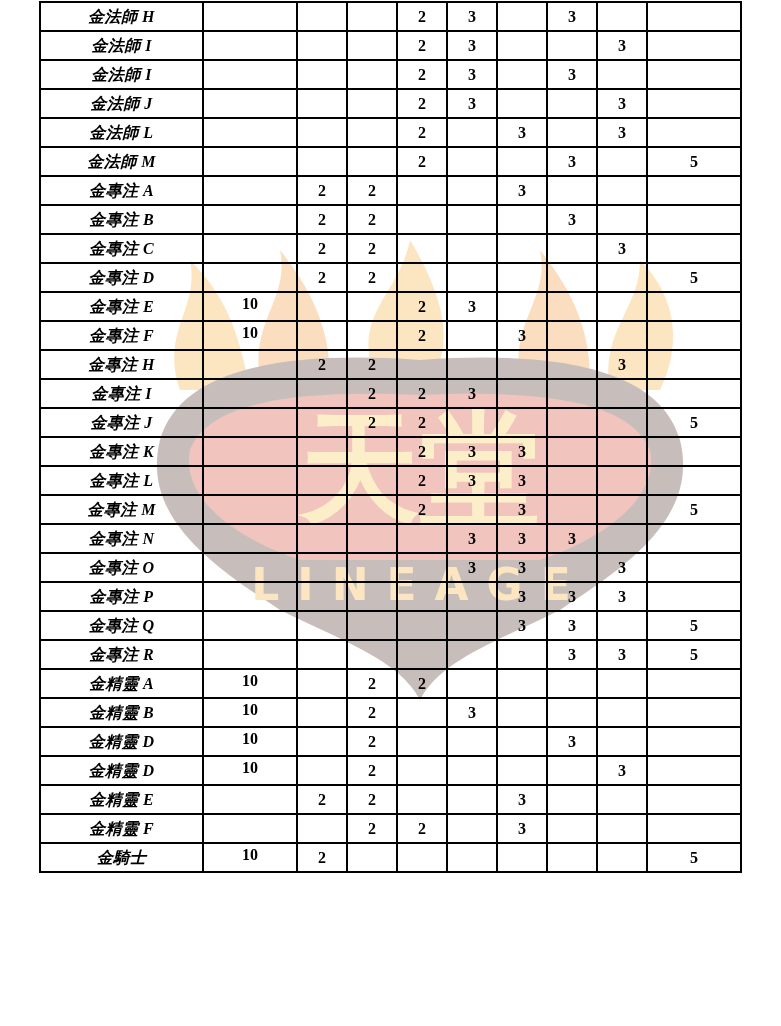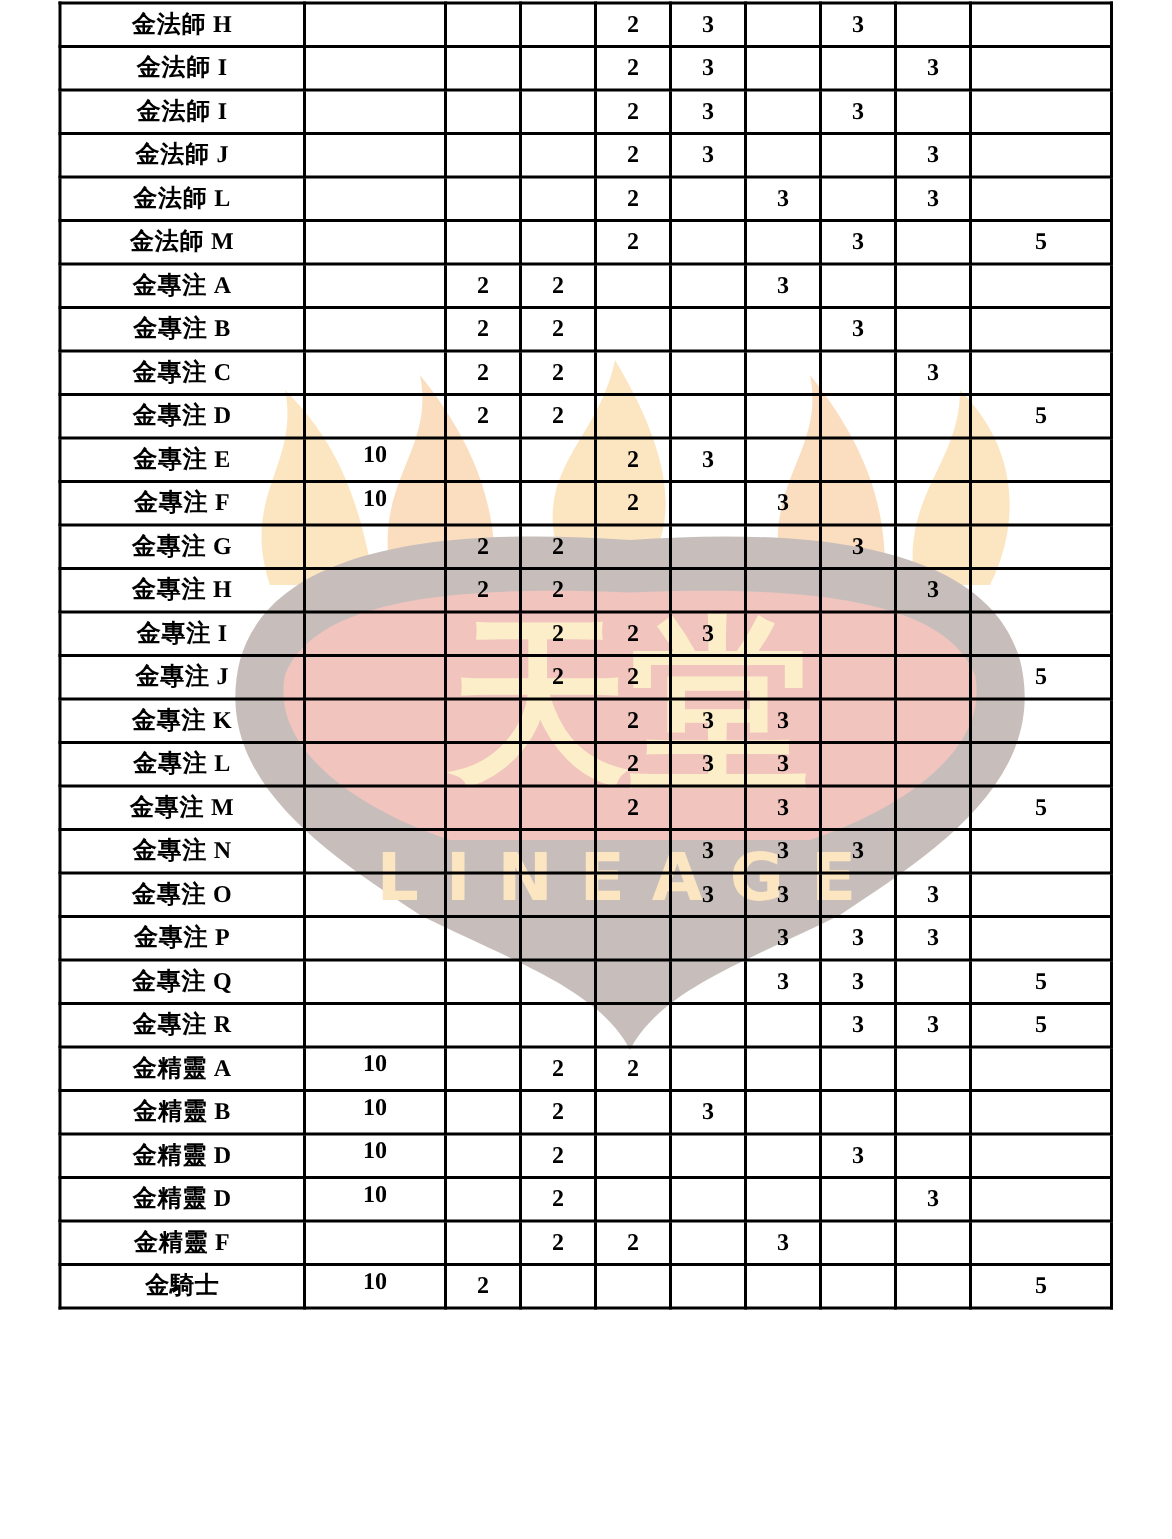--- a/index.html
+++ b/index.html
@@ -5,21 +5,21 @@
   html, body { margin: 0; padding: 0; background: #ffffff; }
   body { width: 781px; height: 1026px; position: relative; overflow: hidden;
          font-family: "Liberation Serif", "DejaVu Serif", serif; }
   .watermark { position: absolute; left: 140px; top: 240px; width: 560px; height: 460px;
                pointer-events: none; opacity: 0.28; z-index: 0; }
   table.grid { position: absolute; left: 39px; top: 1px; border-collapse: collapse;
                table-layout: fixed; z-index: 1; }
   table.grid td { border: 2px solid #000; height: 27px; padding: 0; text-align: center;
                   vertical-align: middle; font-weight: bold; font-size: 16px; color: #000;
                   background: transparent; line-height: 16px; }
-  td.name { font-size: 16px; letter-spacing: 0.5px; }
+  td.name { font-size: 16px; letter-spacing: 0.5px; font-style: italic; }
   td.c1 span { position: relative; top: -3px; }
   col.w-name { width: 163px; } col.w-wide { width: 94px; } col.w-n { width: 50px; }
 </style>
 </head>
 <body>
 
 <svg class="watermark" viewBox="0 0 560 460" xmlns="http://www.w3.org/2000/svg">
   <g>
     <path d="M40 150 C20 90 60 70 50 20 C90 60 100 100 110 150 Z" fill="#f5a623"></path>
     <path d="M120 140 C110 80 150 60 140 10 C180 60 190 100 190 140 Z" fill="#f08a1c"></path>
@@ -185,32 +185,20 @@
         <td class="c2"><span></span></td>
         <td class="c3"><span></span></td>
         <td class="c4"><span>2</span></td>
         <td class="c5"><span></span></td>
         <td class="c6"><span>3</span></td>
         <td class="c7"><span></span></td>
         <td class="c8"><span></span></td>
         <td class="c9"><span></span></td>
       </tr>
       <tr>
-        <td class="name">金專注 G</td>
-        <td class="c1"><span></span></td>
-        <td class="c2"><span>2</span></td>
-        <td class="c3"><span>2</span></td>
-        <td class="c4"><span></span></td>
-        <td class="c5"><span></span></td>
-        <td class="c6"><span></span></td>
-        <td class="c7"><span>3</span></td>
-        <td class="c8"><span></span></td>
-        <td class="c9"><span></span></td>
-      </tr>
-      <tr>
         <td class="name">金專注 H</td>
         <td class="c1"><span></span></td>
         <td class="c2"><span>2</span></td>
         <td class="c3"><span>2</span></td>
         <td class="c4"><span></span></td>
         <td class="c5"><span></span></td>
         <td class="c6"><span></span></td>
         <td class="c7"><span></span></td>
         <td class="c8"><span>3</span></td>
         <td class="c9"><span></span></td>
@@ -374,20 +362,32 @@
       <tr>
         <td class="name">金精靈 D</td>
         <td class="c1"><span>10</span></td>
         <td class="c2"><span></span></td>
         <td class="c3"><span>2</span></td>
         <td class="c4"><span></span></td>
         <td class="c5"><span></span></td>
         <td class="c6"><span></span></td>
         <td class="c7"><span></span></td>
         <td class="c8"><span>3</span></td>
+        <td class="c9"><span></span></td>
+      </tr>
+      <tr>
+        <td class="name">金精靈 E</td>
+        <td class="c1"><span></span></td>
+        <td class="c2"><span>2</span></td>
+        <td class="c3"><span>2</span></td>
+        <td class="c4"><span></span></td>
+        <td class="c5"><span></span></td>
+        <td class="c6"><span>3</span></td>
+        <td class="c7"><span></span></td>
+        <td class="c8"><span></span></td>
         <td class="c9"><span></span></td>
       </tr>
       <tr>
         <td class="name">金精靈 F</td>
         <td class="c1"><span></span></td>
         <td class="c2"><span></span></td>
         <td class="c3"><span>2</span></td>
         <td class="c4"><span>2</span></td>
         <td class="c5"><span></span></td>
         <td class="c6"><span>3</span></td>

